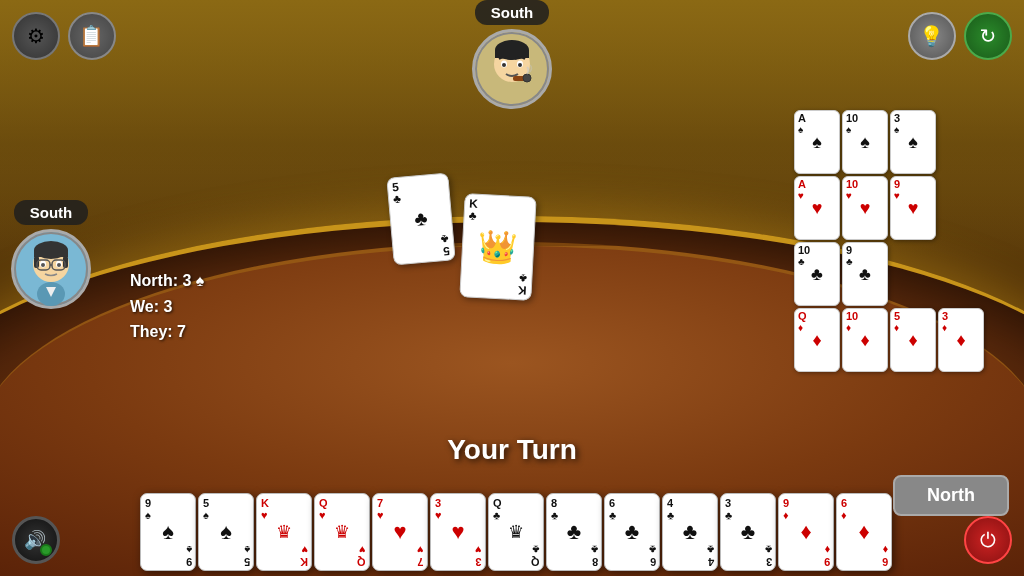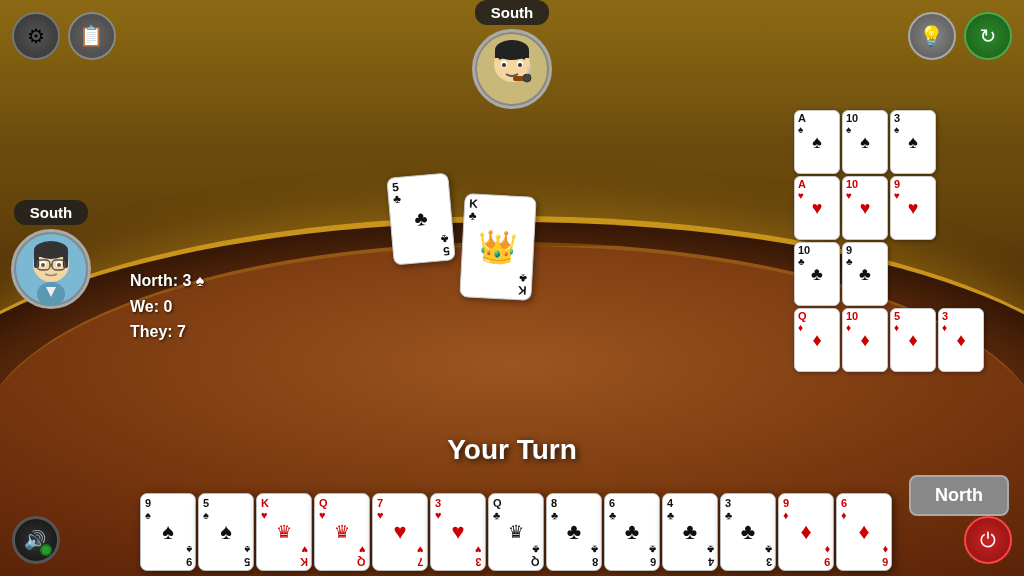--- a/index.html
+++ b/index.html
@@ -303,21 +303,21 @@
 
     
     .north-btn {
       position: absolute;
       bottom: 60px;
       right: 15px;
       background: #888;
       color: white;
       border: 2px solid #aaa;
       border-radius: 8px;
-      padding: 8px 24px;
+      padding: 8px 32px;
       font-size: 18px;
       font-weight: bold;
       cursor: pointer;
       z-index: 20;
     }
 
     
     .bottom-left {
       position: absolute;
       bottom: 12px;
@@ -459,21 +459,21 @@
       <path d="M31 42 Q37 45 43 42" stroke="#888" stroke-width="1.5" fill="none"></path>
 
       <ellipse cx="37" cy="62" rx="14" ry="12" fill="#5a98b4"></ellipse>
       <polygon points="32,55 37,65 42,55" fill="#eee"></polygon>
     </svg>
   </div>
 </div>
 
 <div class="score-panel">
   <div>North: 3 ♠</div>
-  <div>We: 0</div>
+  <div>We: 3</div>
   <div>They: 7</div>
 </div>
 
 <div style="position:absolute; top:175px; left:390px; display:flex; gap:10px; z-index:16;">
 
   <div class="card card-md" style="transform: rotate(-5deg);">
     <div class="cf-tl black">5<br>♣</div>
     <div class="cf-ctr black">♣</div>
     <div class="cf-br black">5<br>♣</div>
   </div>

